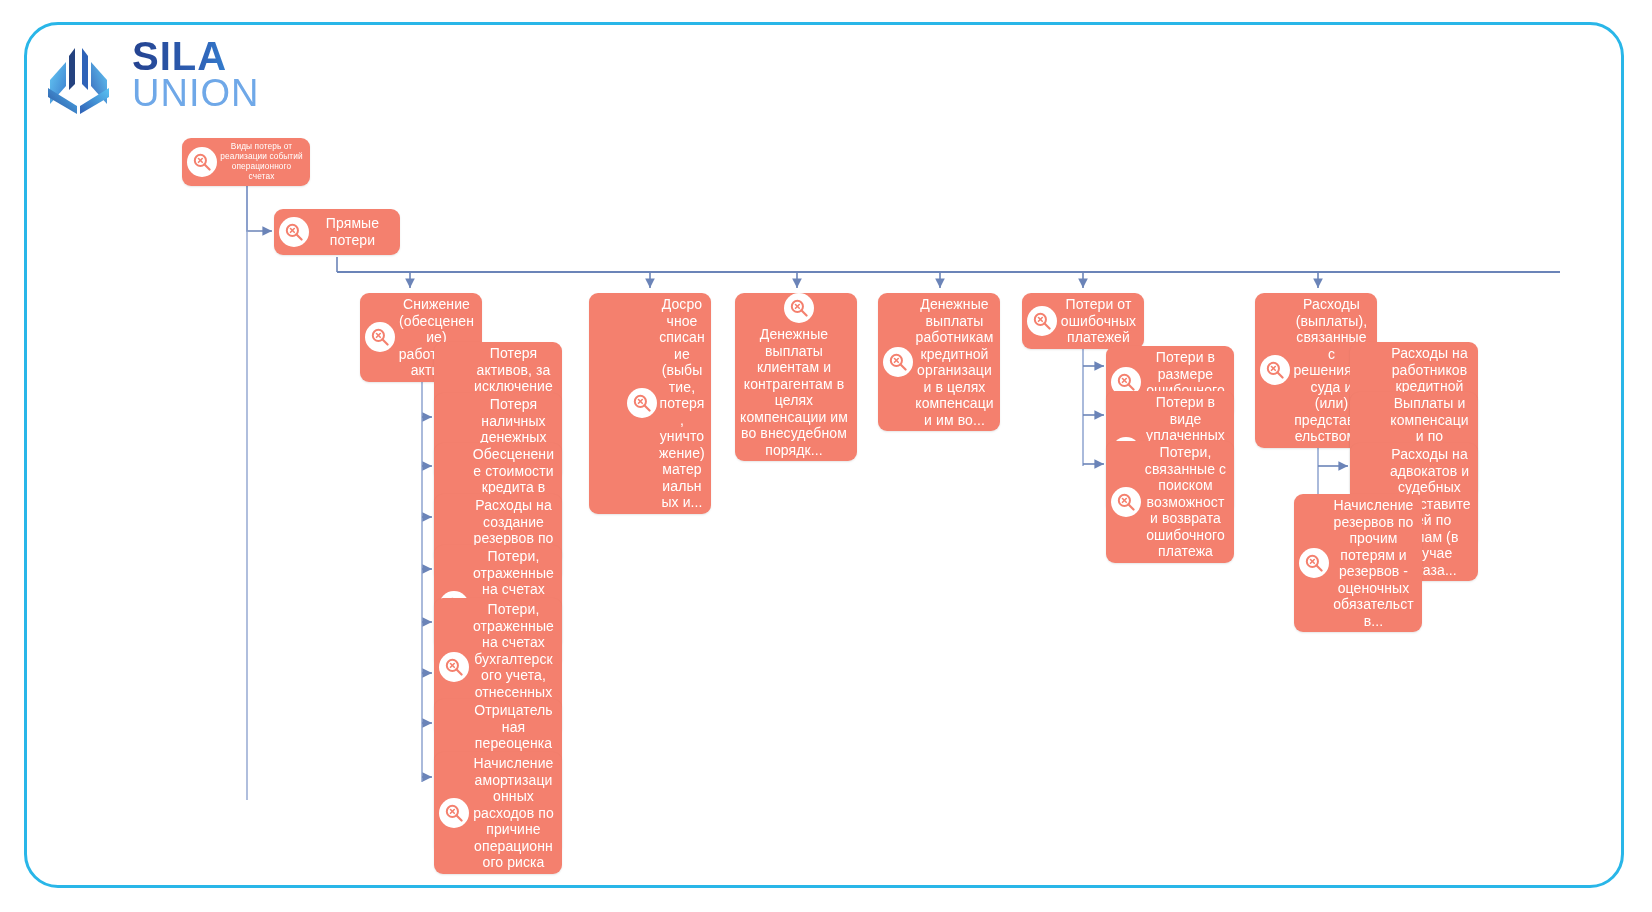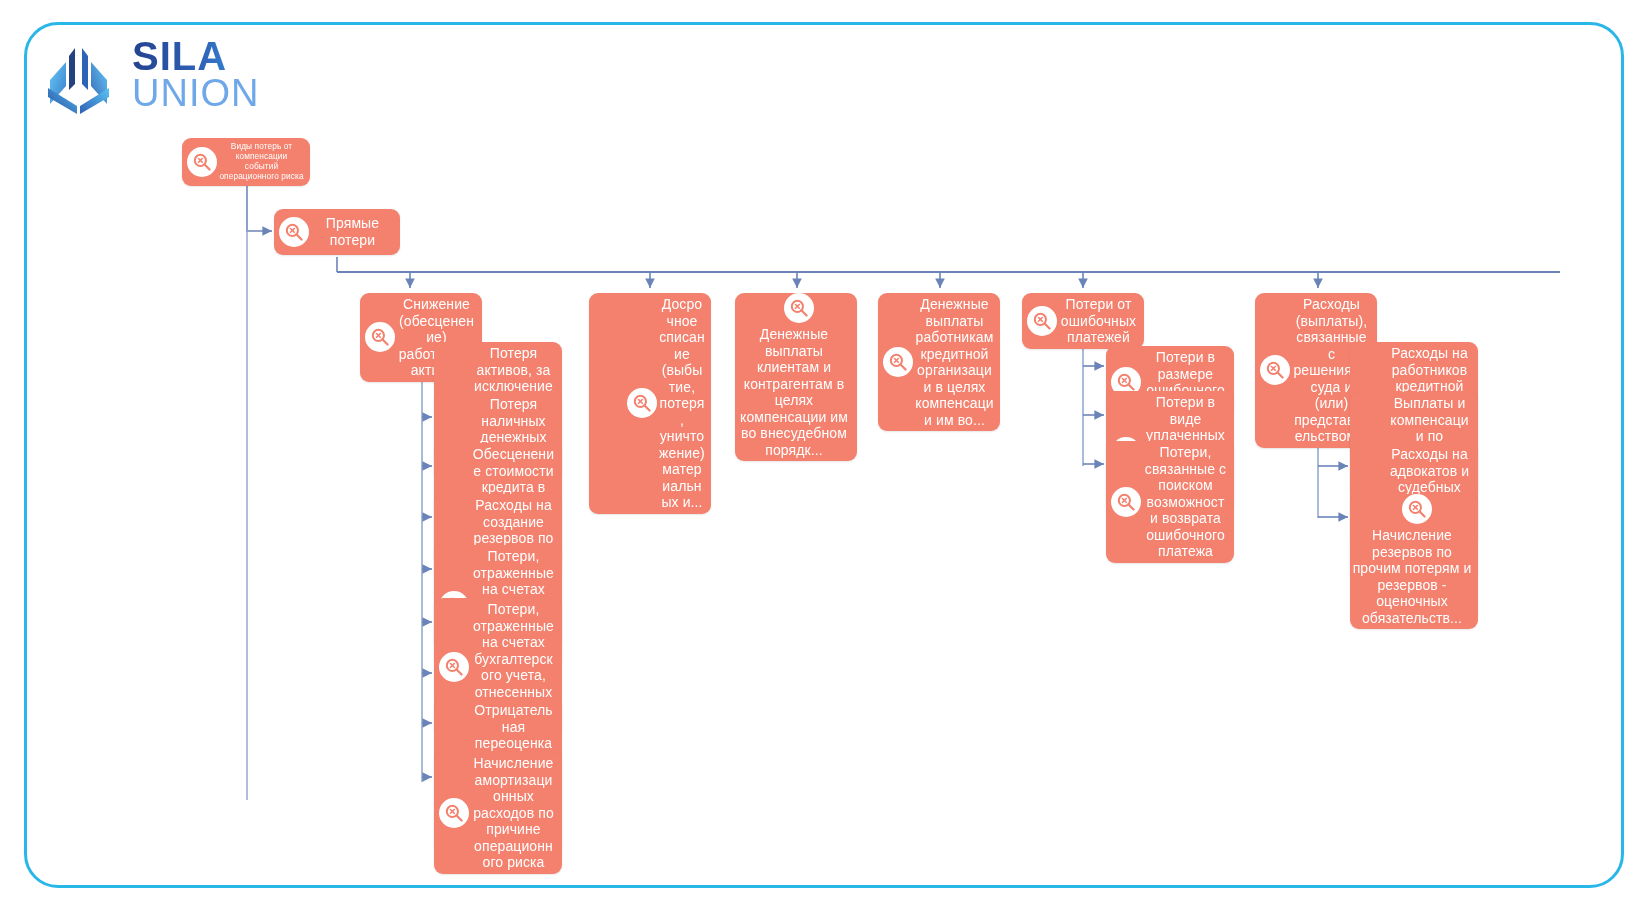--- a/index.html
+++ b/index.html
@@ -173,21 +173,21 @@
 
   <div class="node root" style="left:182px;top:138px;">
     <span class="ico">
       <svg width="18" height="18" viewBox="0 0 20 20" aria-hidden="true">
         <circle cx="8.2" cy="8.2" r="6.2" fill="none" stroke="#f4806e" stroke-width="2.2"></circle>
         <line x1="12.6" y1="12.6" x2="18.4" y2="18.4" stroke="#f4806e" stroke-width="2.4" stroke-linecap="round"></line>
         <line x1="6.1" y1="6.1" x2="10.3" y2="10.3" stroke="#f4806e" stroke-width="1.8" stroke-linecap="round"></line>
         <line x1="10.3" y1="6.1" x2="6.1" y2="10.3" stroke="#f4806e" stroke-width="1.8" stroke-linecap="round"></line>
       </svg>
     </span>
-    <span class="lbl">Виды потерь от компенсации событий операционного риска</span>
+    <span class="lbl">Виды потерь от реализации событий операционного счетах</span>
   </div>
 
   <div class="node lvl1" style="left:274px;top:209px;width:126px;min-height:46px;">
     <span class="ico">
       <svg width="18" height="18" viewBox="0 0 20 20" aria-hidden="true">
         <circle cx="8.2" cy="8.2" r="6.2" fill="none" stroke="#f4806e" stroke-width="2.2"></circle>
         <line x1="12.6" y1="12.6" x2="18.4" y2="18.4" stroke="#f4806e" stroke-width="2.4" stroke-linecap="round"></line>
         <line x1="6.1" y1="6.1" x2="10.3" y2="10.3" stroke="#f4806e" stroke-width="1.8" stroke-linecap="round"></line>
         <line x1="10.3" y1="6.1" x2="6.1" y2="10.3" stroke="#f4806e" stroke-width="1.8" stroke-linecap="round"></line>
       </svg>
@@ -416,21 +416,21 @@
     <span class="ico">
       <svg width="18" height="18" viewBox="0 0 20 20" aria-hidden="true">
           <circle cx="8.2" cy="8.2" r="6.2" fill="none" stroke="#f4806e" stroke-width="2.2"></circle>
           <line x1="12.6" y1="12.6" x2="18.4" y2="18.4" stroke="#f4806e" stroke-width="2.4" stroke-linecap="round"></line>
           <line x1="6.1" y1="6.1" x2="10.3" y2="10.3" stroke="#f4806e" stroke-width="1.8" stroke-linecap="round"></line>
           <line x1="10.3" y1="6.1" x2="6.1" y2="10.3" stroke="#f4806e" stroke-width="1.8" stroke-linecap="round"></line>
         </svg>
     </span>
     <span class="lbl">Расходы на адвокатов и судебных представителей по делам (в случае отказа...</span>
   </div>
-  <div class="node lvl3" style="left:1350px;top:494px;flex-direction:column;">
+  <div class="node lvl3" style="left:1294px;top:494px;">
     <span class="ico">
       <svg width="18" height="18" viewBox="0 0 20 20" aria-hidden="true">
           <circle cx="8.2" cy="8.2" r="6.2" fill="none" stroke="#f4806e" stroke-width="2.2"></circle>
           <line x1="12.6" y1="12.6" x2="18.4" y2="18.4" stroke="#f4806e" stroke-width="2.4" stroke-linecap="round"></line>
           <line x1="6.1" y1="6.1" x2="10.3" y2="10.3" stroke="#f4806e" stroke-width="1.8" stroke-linecap="round"></line>
           <line x1="10.3" y1="6.1" x2="6.1" y2="10.3" stroke="#f4806e" stroke-width="1.8" stroke-linecap="round"></line>
         </svg>
     </span>
     <span class="lbl">Начисление резервов по прочим потерям и резервов - оценочных обязательств...</span>
   </div>

